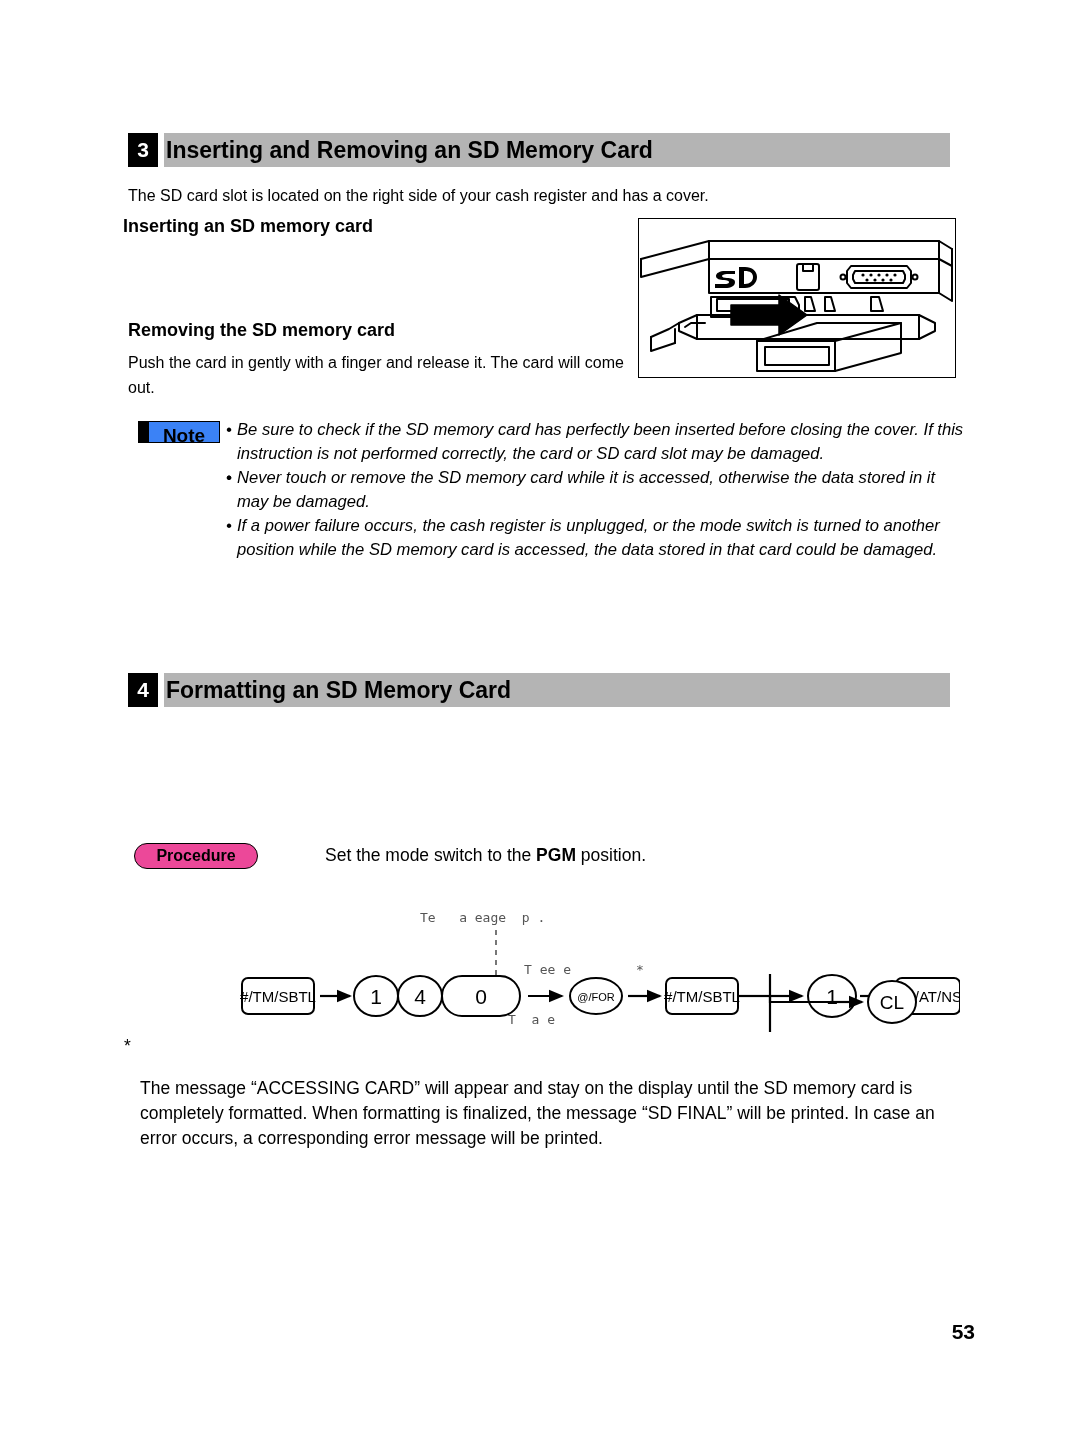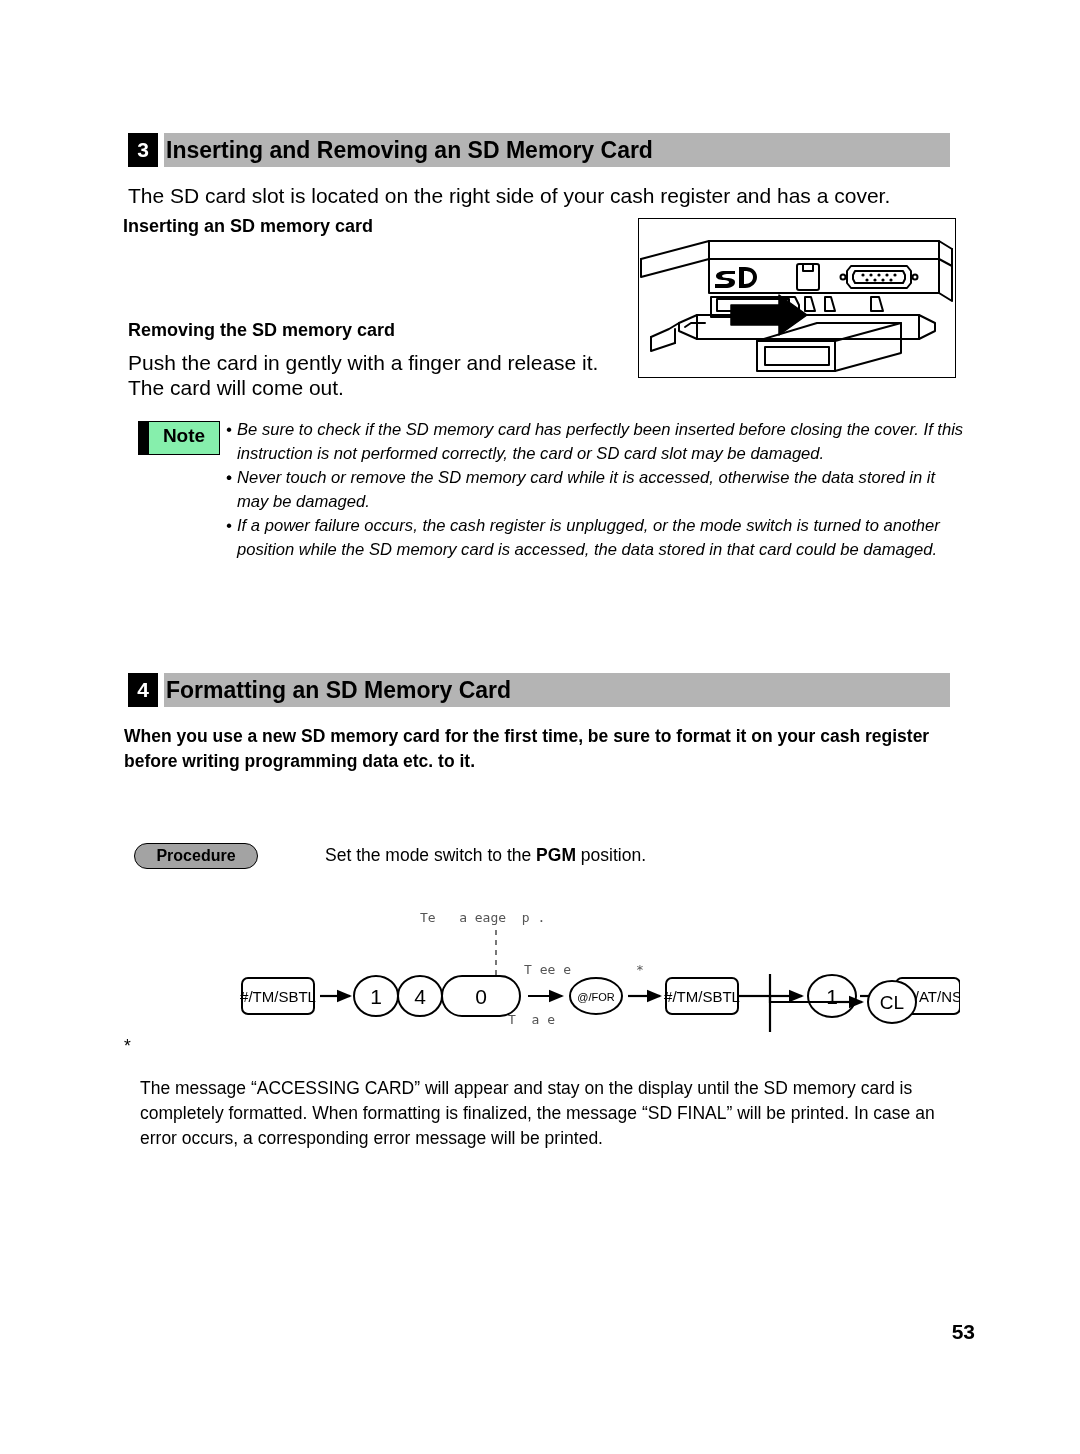--- a/index.html
+++ b/index.html
@@ -56,21 +56,21 @@
     line-height: 34px;
     font-size: 23px;
     font-weight: bold;
     white-space: nowrap;
     color: #000;
   }
 
   
   .body-text {
     position: absolute;
-    font-size: 21px;
+    font-size: 16px;
     line-height: 25px;
     color: #000;
   }
   .sub-head {
     position: absolute;
     font-size: 18px;
     font-weight: bold;
     line-height: 24px;
   }
   .bold-text {
@@ -92,24 +92,24 @@
     box-sizing: border-box;
   }
   .illus svg { display: block; }
 
   
   .note-tag {
     position: absolute;
     left: 138px;
     top: 421px;
     width: 82px;
-    height: 34px;
+    height: 22px;
     border: 1.5px solid #000;
     box-sizing: border-box;
-    background: #86efac;
+    background: #3b82f6;
   }
   .note-tag .blackbar {
     position: absolute;
     left: 0; top: 0;
     width: 10px; height: 100%;
     background: #000;
   }
   .note-tag .note-label {
     position: absolute;
     left: 10px; top: 0;
@@ -141,21 +141,21 @@
 
   
   .proc-pill {
     position: absolute;
     left: 134px;
     top: 843px;
     width: 124px;
     height: 26px;
     border: 1.5px solid #000;
     border-radius: 13px;
-    background: #a3a3a3;
+    background: #ec4899;
     box-sizing: border-box;
   }
   .proc-pill span {
     display: block;
     line-height: 23px;
     text-align: center;
     font-weight: bold;
     font-size: 16px;
   }
   .proc-desc {
@@ -340,21 +340,20 @@
       <span>If a power failure occurs, the cash register is unplugged, or the mode switch is turned to another position while the SD memory card is accessed, the data stored in that card could be damaged.</span>
     </div>
   </div>
 
   <div class="section-head" style="top:673px;">
     <div class="num-badge">4</div>
     <div class="bar"></div>
     <div class="bar-title">Formatting an SD Memory Card</div>
   </div>
 
-  <div class="bold-text" style="left:124px; top:724px; width:844px;">When you use a new SD memory card for the first time, be sure to format it on your cash register before writing programming data etc. to it.</div>
 
 
   <div class="proc-pill">
     <span>Procedure</span>
   </div>
   <div class="proc-desc">
     <span>Set the mode switch to the </span><b>PGM</b><span> position.</span>
   </div>
 
   <div class="keydiagram">

